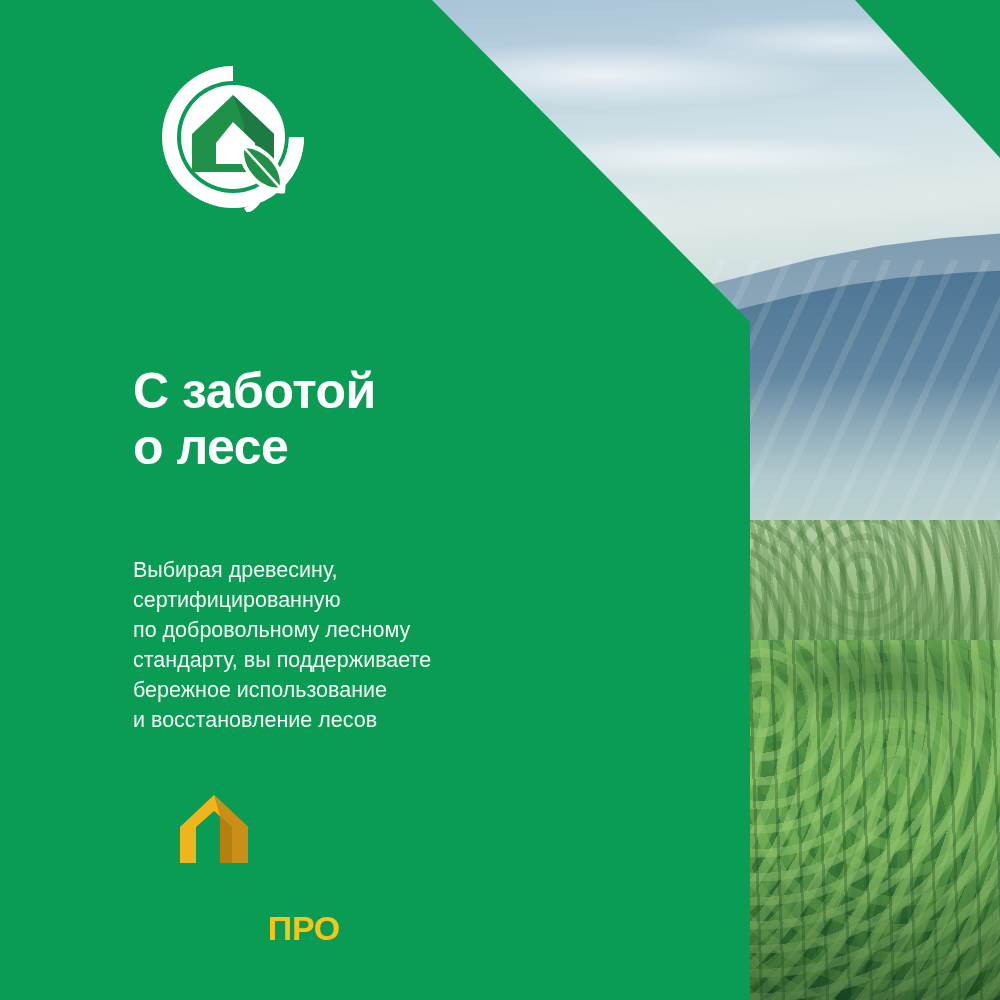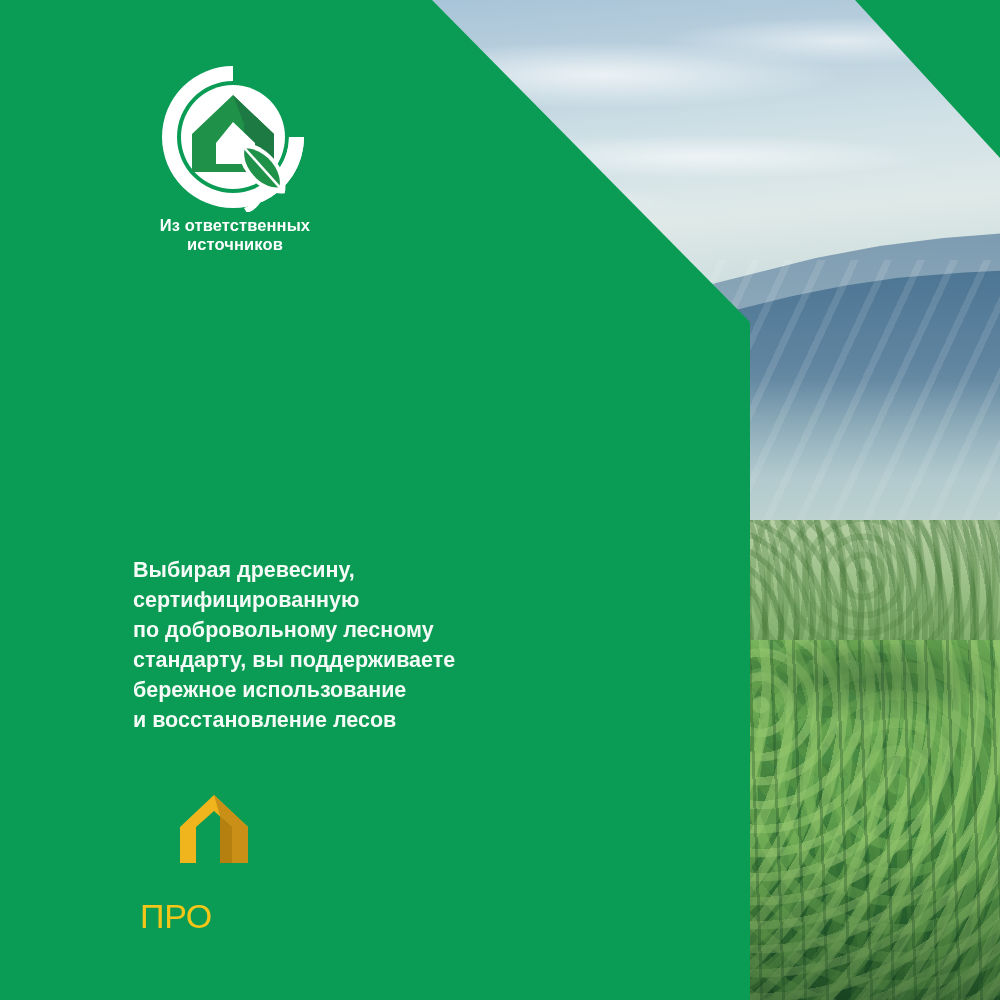--- a/index.html
+++ b/index.html
@@ -122,35 +122,35 @@
   }
 
   .headline{
     position:absolute;left:133px;top:329px;width:560px;
     color:#ffffff;font-weight:bold;font-size:50px;line-height:56px;
     letter-spacing:-.5px;white-space:pre-line;
   }
 
   .paragraph{
     position:absolute;left:133px;top:533px;width:560px;
-    color:#f4fbf6;font-weight:bold;font-size:21.5px;line-height:30px;
+    color:#f4fbf6;font-weight:normal;font-size:21.5px;line-height:30px;
     white-space:pre-line;
   }
 
   
   .brand{position:absolute;left:140px;top:793px;width:200px;height:150px;}
   .brand-mark{position:absolute;left:36px;top:0;width:76px;height:72px;}
   .brand-name{
     position:absolute;left:0;top:76px;width:200px;text-align:center;
     color:#ffffff;font-weight:bold;font-size:41px;line-height:41px;
     letter-spacing:-.6px;
   }
   .brand-sub{
-    position:absolute;left:0;top:106px;width:200px;text-align:left;
-    color:#f5c518;font-weight:normal;font-size:34px;line-height:34px;
+    position:absolute;left:0;top:118px;width:200px;text-align:right;
+    color:#f5c518;font-weight:bold;font-size:34px;line-height:34px;
     letter-spacing:-.3px;
   }
 </style>
 </head>
 <body>
 
 <div class="poster">
 
   <div class="photo">
     <div class="sky"></div>
@@ -184,24 +184,24 @@
 
           <g transform="rotate(-42 104 106)">
             <path d="M104 72 C124 86 124 126 104 140 C84 126 84 86 104 72 Z" fill="#ffffff"></path>
             <path d="M104 80 C119 91 119 121 104 132 C89 121 89 91 104 80 Z" fill="#1f9148"></path>
             <path d="M103 80 L103 134 L105.5 134 L105.5 80 Z" fill="#ffffff"></path>
           </g>
 
           <path d="M104 138 C100 145 95 149 89 151 L86 146 C92 144 97 140 100 135 Z" fill="#ffffff"></path>
         </svg>
       </div>
-      <div class="badge-caption">Из ответственных
-источников</div>
     </div>
 
+    <h1 class="headline">С заботой
+о лесе</h1>
 
     <p class="paragraph">Выбирая древесину,
 сертифицированную
 по добровольному лесному
 стандарту, вы поддерживаете
 бережное использование
 и восстановление лесов</p>
 
     <div class="brand">
       <div class="brand-mark">

